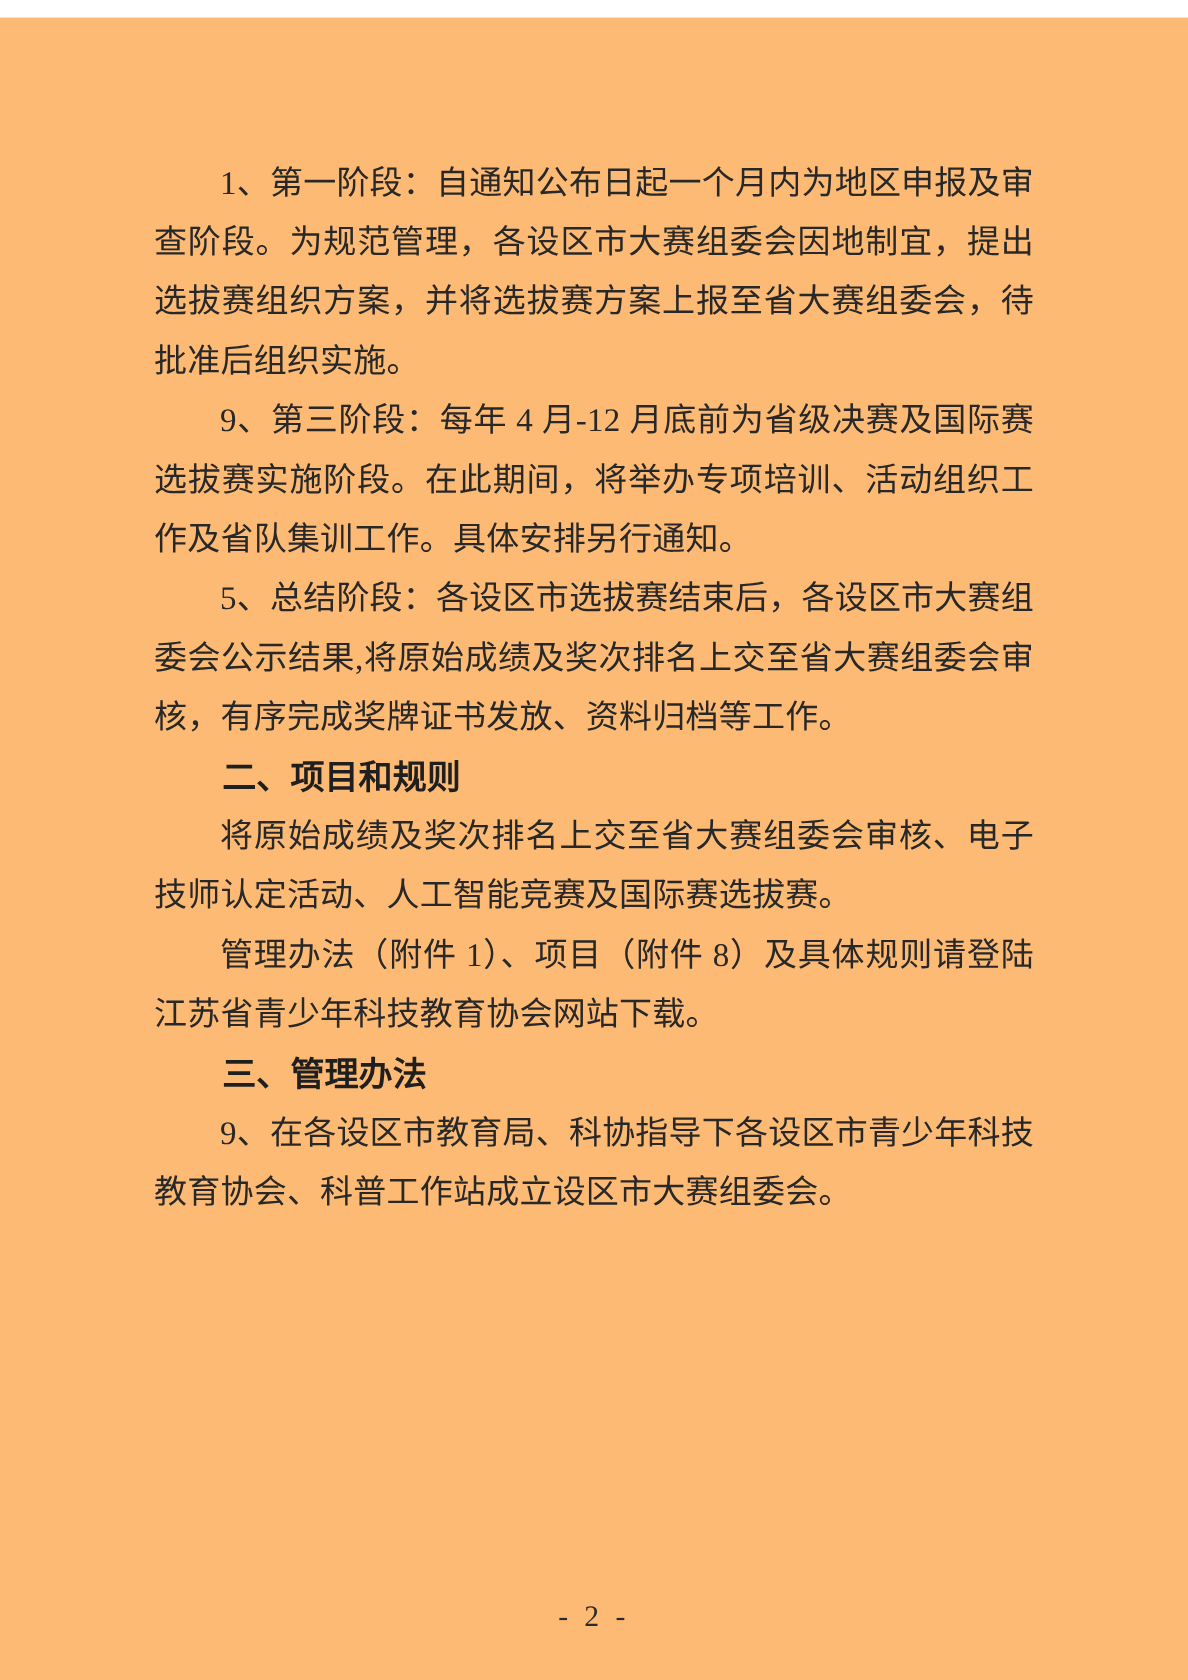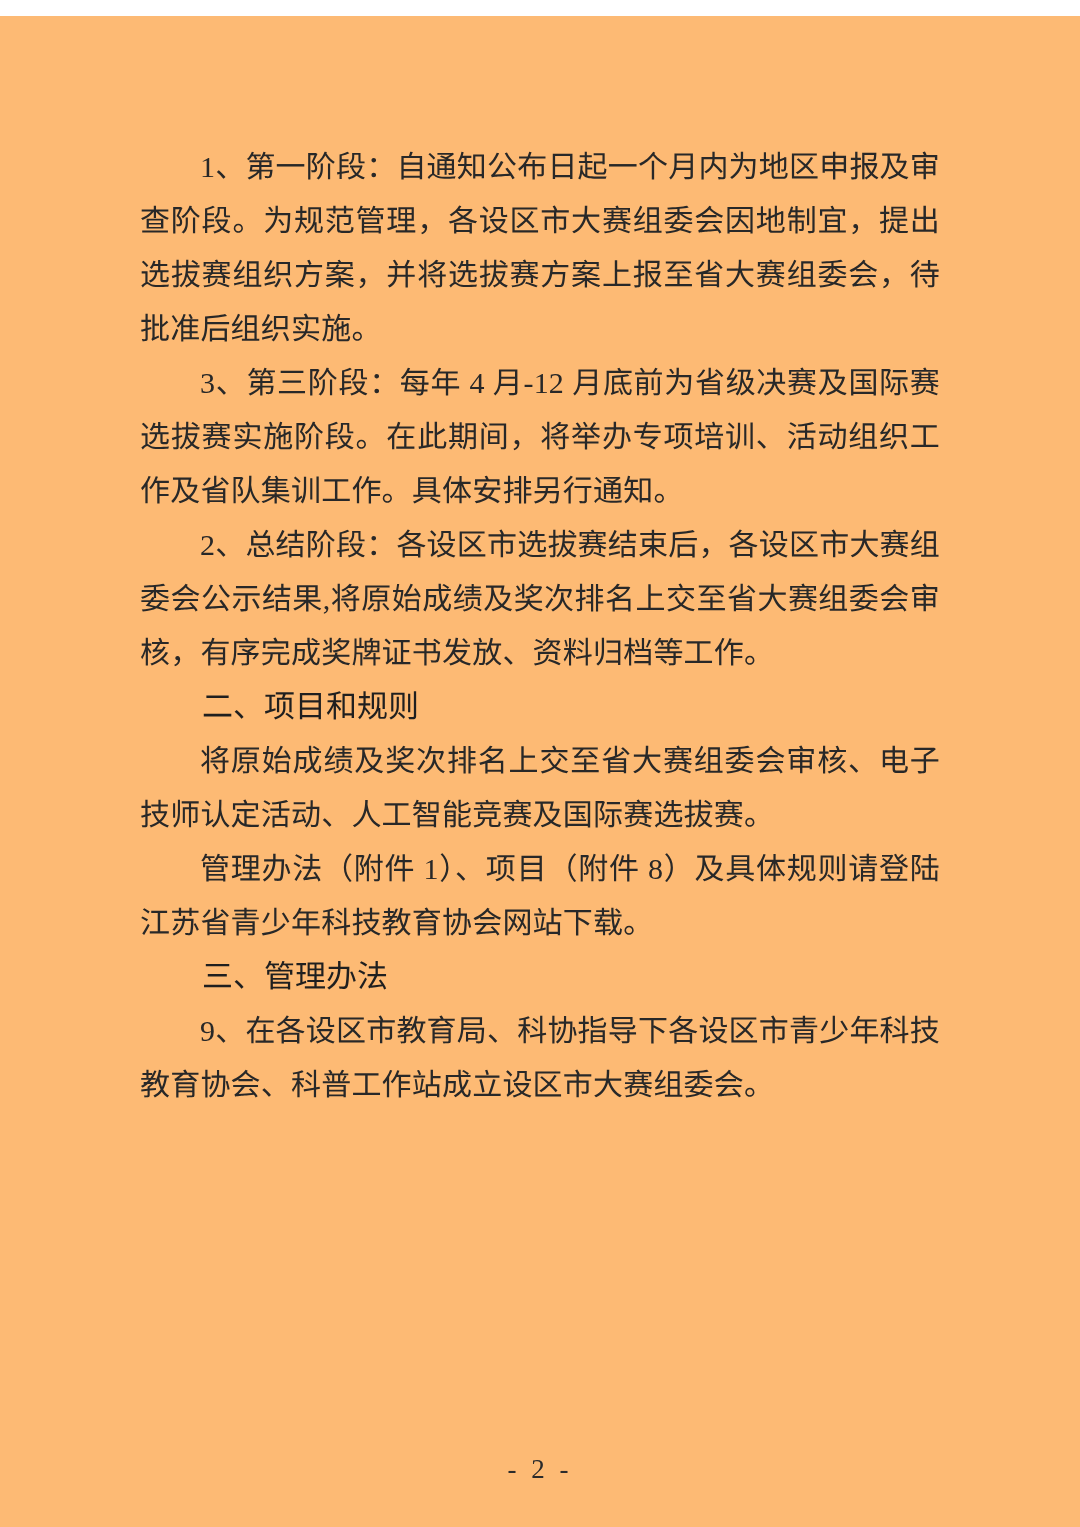--- a/index.html
+++ b/index.html
@@ -31,21 +31,21 @@
     text-indent: 2em;
     font-family: "Liberation Serif", "DejaVu Serif", serif;
     color: #282828;
     letter-spacing: 0.2px;
   }
   .heading {
     margin: 0;
     font-size: 31px;
     line-height: 54px;
     text-indent: 2em;
-    font-weight: 400;
+    font-weight: 700;
     font-family: "Liberation Sans", "DejaVu Sans", sans-serif;
     color: #1f1f1f;
   }
   .footer {
     position: absolute;
     left: 0;
     width: 100%;
     bottom: 58px;
     text-align: center;
     font-size: 27px;
@@ -53,22 +53,22 @@
     font-family: "Liberation Serif", "DejaVu Serif", serif;
     letter-spacing: 4px;
   }
 </style>
 </head>
 <body>
 
 <div class="page">
   <div class="content">
     <p class="para">1、第一阶段：自通知公布日起一个月内为地区申报及审查阶段。为规范管理，各设区市大赛组委会因地制宜，提出选拔赛组织方案，并将选拔赛方案上报至省大赛组委会，待批准后组织实施。</p>
-    <p class="para">3、第三阶段：每年 4 月-12 月底前为省级决赛及国际赛选拔赛实施阶段。在此期间，将举办专项培训、活动组织工作及省队集训工作。具体安排另行通知。</p>
-    <p class="para">2、总结阶段：各设区市选拔赛结束后，各设区市大赛组委会公示结果,将原始成绩及奖次排名上交至省大赛组委会审核，有序完成奖牌证书发放、资料归档等工作。</p>
+    <p class="para">9、第三阶段：每年 4 月-12 月底前为省级决赛及国际赛选拔赛实施阶段。在此期间，将举办专项培训、活动组织工作及省队集训工作。具体安排另行通知。</p>
+    <p class="para">5、总结阶段：各设区市选拔赛结束后，各设区市大赛组委会公示结果,将原始成绩及奖次排名上交至省大赛组委会审核，有序完成奖牌证书发放、资料归档等工作。</p>
     <h2 class="heading">二、项目和规则</h2>
     <p class="para">将原始成绩及奖次排名上交至省大赛组委会审核、电子技师认定活动、人工智能竞赛及国际赛选拔赛。</p>
     <p class="para">管理办法（附件 1）、项目（附件 8）及具体规则请登陆江苏省青少年科技教育协会网站下载。</p>
     <h2 class="heading">三、管理办法</h2>
     <p class="para">9、在各设区市教育局、科协指导下各设区市青少年科技教育协会、科普工作站成立设区市大赛组委会。</p>
   </div>
   <div class="footer">- 2 -</div>
 </div>
 
 </body></html>

